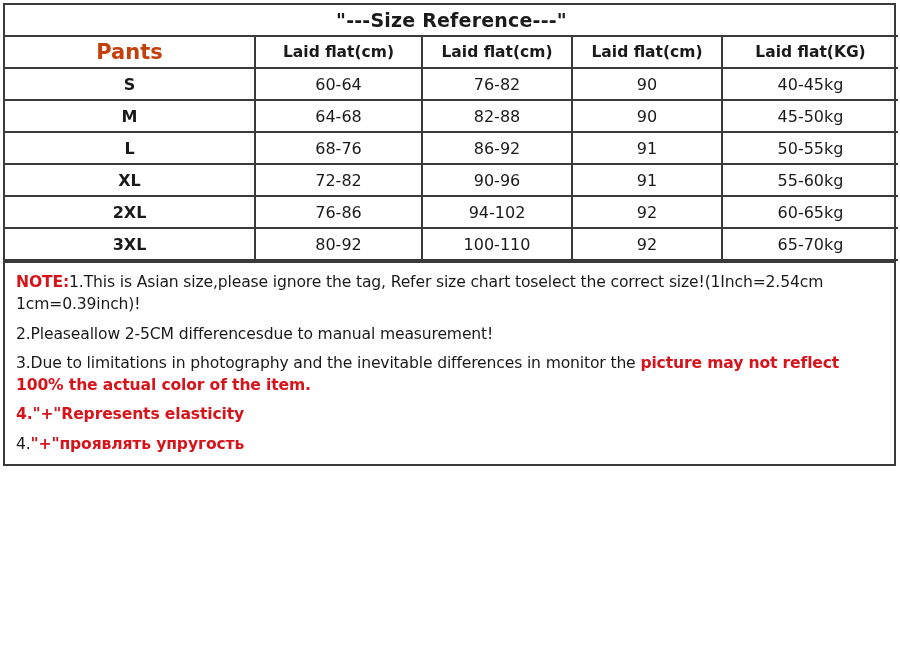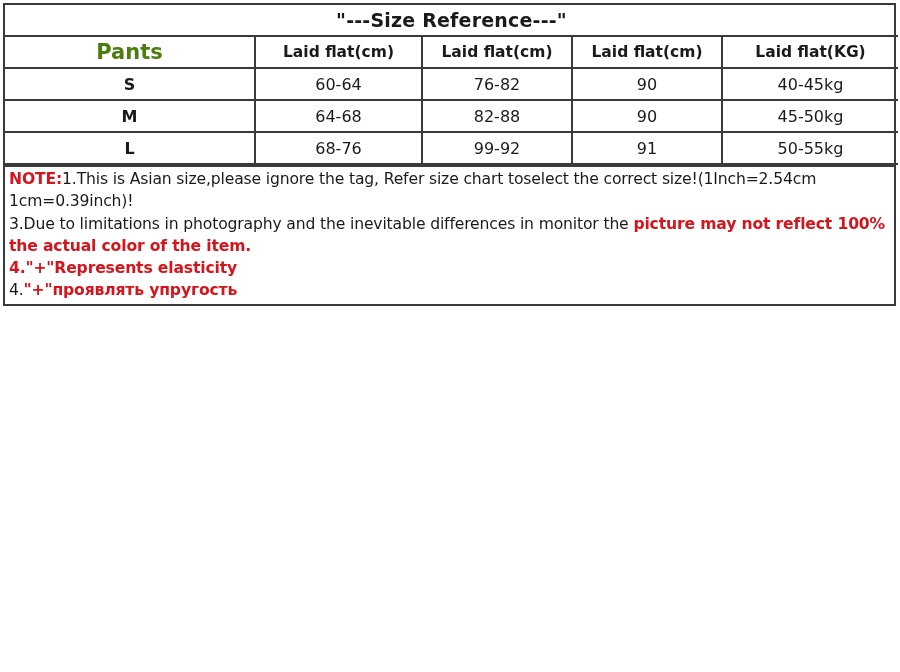--- a/index.html
+++ b/index.html
@@ -45,39 +45,39 @@
       font-size: 19px !important;
       font-weight: bold;
       height: 30px;
       letter-spacing: 0.2px;
     }
     .hdr {
       font-weight: bold;
       font-size: 15.5px !important;
     }
     .pants {
-      color: #4d7c0f;
+      color: #c2410c;
       font-weight: bold;
       font-size: 21px !important;
     }
     .size-label {
       font-weight: bold;
     }
     .val {
       font-weight: normal;
     }
     .notes {
       border-top: 2px solid #3a3a3a;
       padding: 1px 0 2px 4px;
       font-size: 15.6px;
       line-height: 22.3px;
       letter-spacing: -0.15px;
     }
     .notes p {
-      margin: 0;
+      margin: 7px;
     }
     .red {
       color: #d6141c;
       font-weight: bold;
     }
   </style>
 </head>
 <body>
 
 <div class="sheet">
@@ -110,26 +110,48 @@
     <tr>
       <td class="size-label">M</td>
       <td class="val">64-68</td>
       <td class="val">82-88</td>
       <td class="val">90</td>
       <td class="val">45-50kg</td>
     </tr>
     <tr>
       <td class="size-label">L</td>
       <td class="val">68-76</td>
-      <td class="val">99-92</td>
+      <td class="val">86-92</td>
       <td class="val">91</td>
       <td class="val">50-55kg</td>
+    </tr>
+    <tr>
+      <td class="size-label">XL</td>
+      <td class="val">72-82</td>
+      <td class="val">90-96</td>
+      <td class="val">91</td>
+      <td class="val">55-60kg</td>
+    </tr>
+    <tr>
+      <td class="size-label">2XL</td>
+      <td class="val">76-86</td>
+      <td class="val">94-102</td>
+      <td class="val">92</td>
+      <td class="val">60-65kg</td>
+    </tr>
+    <tr>
+      <td class="size-label">3XL</td>
+      <td class="val">80-92</td>
+      <td class="val">100-110</td>
+      <td class="val">92</td>
+      <td class="val">65-70kg</td>
     </tr>
   </tbody>
     </table>
 
   <div class="notes">
     <p><span class="red">NOTE:</span><span>1.This is Asian size,please ignore the tag, Refer size chart toselect the correct size!(1Inch=2.54cm 1cm=0.39inch)!</span></p>
+    <p>2.Pleaseallow 2-5CM differencesdue to manual measurement!</p>
     <p><span>3.Due to limitations in photography and the inevitable differences in monitor the </span><span class="red">picture may not reflect 100% the actual color of the item.</span></p>
     <p class="red">4."+"Represents elasticity</p>
     <p><span>4.</span><span class="red">"+"проявлять упругость</span></p>
   </div>
 </div>
 
 </body></html>

